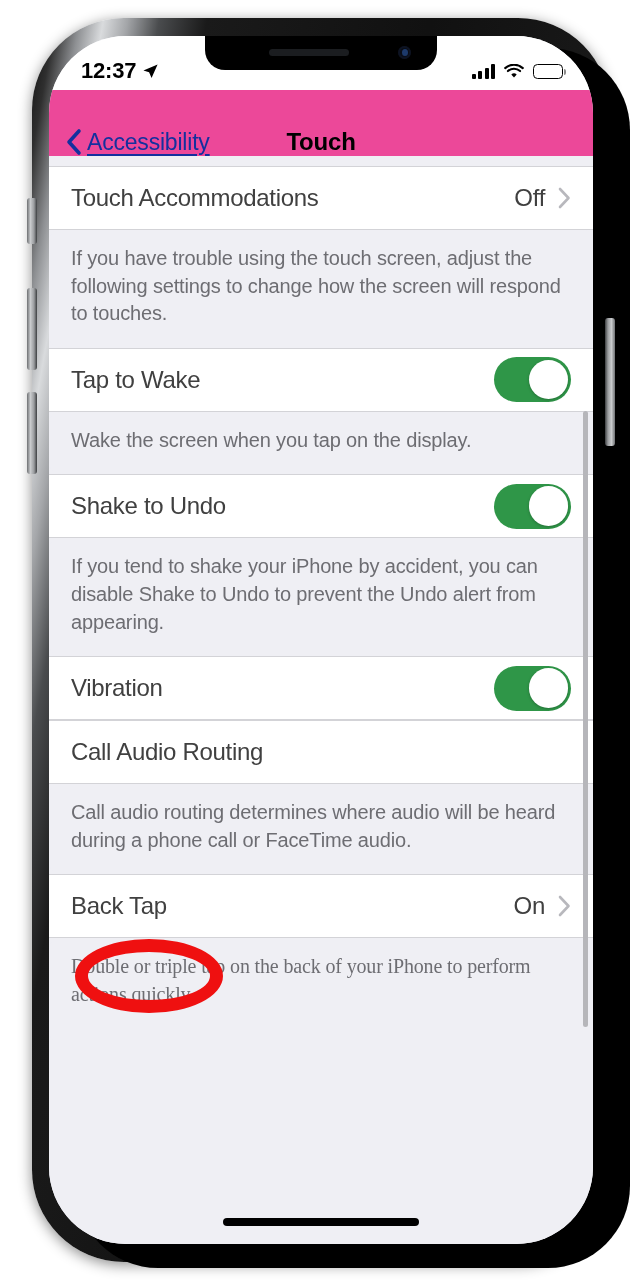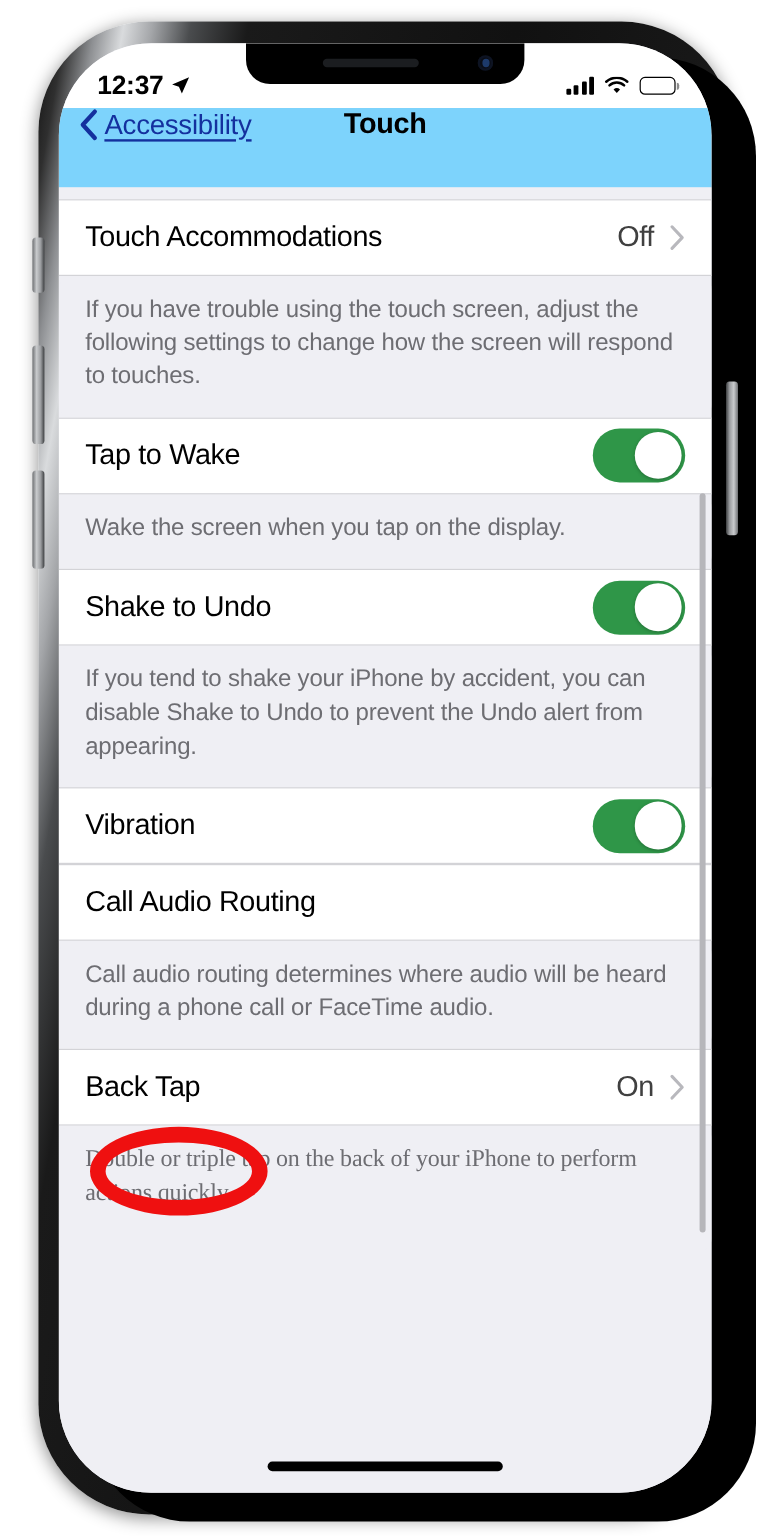--- a/index.html
+++ b/index.html
@@ -85,22 +85,22 @@
   }
   #battery::after{
     content:""; position:absolute; right:-4.2px; top:4.3px;
     width:2.6px; height:6px; border-radius:0 2px 2px 0; background:rgba(0,0,0,.45);
   }
   #battery-fill{ height:100%; width:88%; background:#000; border-radius:2.4px; }
 
   
   #nav-bar{
     position:absolute; left:0; top:54px; width:100%; height:66px;
-    background:#7dd3fc; z-index:25;
-    display:flex; align-items:flex-start;
+    background:#ec4899; z-index:25;
+    display:flex; align-items:flex-end;
   }
   #back-button{
     position:absolute; left:16px; display:flex; align-items:center; gap:5px;
     cursor:pointer;
   }
   #back-label{
     font-size:23px; color:#14309e; text-decoration:underline;
     text-underline-offset:4px; letter-spacing:-.2px;
   }
   #nav-title{
@@ -118,21 +118,21 @@
   .row{
     background:#fff;
     min-height:64px;
     display:flex; align-items:center; justify-content:space-between;
     padding:0 22px 0 22px;
     border-top:1px solid #d3d3d7;
     border-bottom:1px solid #d3d3d7;
     cursor:pointer;
     position:relative;
   }
-  .row-label{ font-size:24px; color:#000000; letter-spacing:-.3px; }
+  .row-label{ font-size:24px; color:#404040; letter-spacing:-.3px; }
   .row-right{ display:flex; align-items:center; gap:13px; }
   .row-value{ font-size:24px; color:#404040; letter-spacing:-.3px; }
   .chevron{ display:block; }
 
   .footnote{
     background:#efeff4;
     padding:15px 22px 20px 22px;
     font-size:20px; line-height:1.38; color:#6d6d72; letter-spacing:-.15px;border-radius:11px;
   }
   .footnote.tall{ padding-bottom:34px;font-family:Liberation Serif, serif; }

